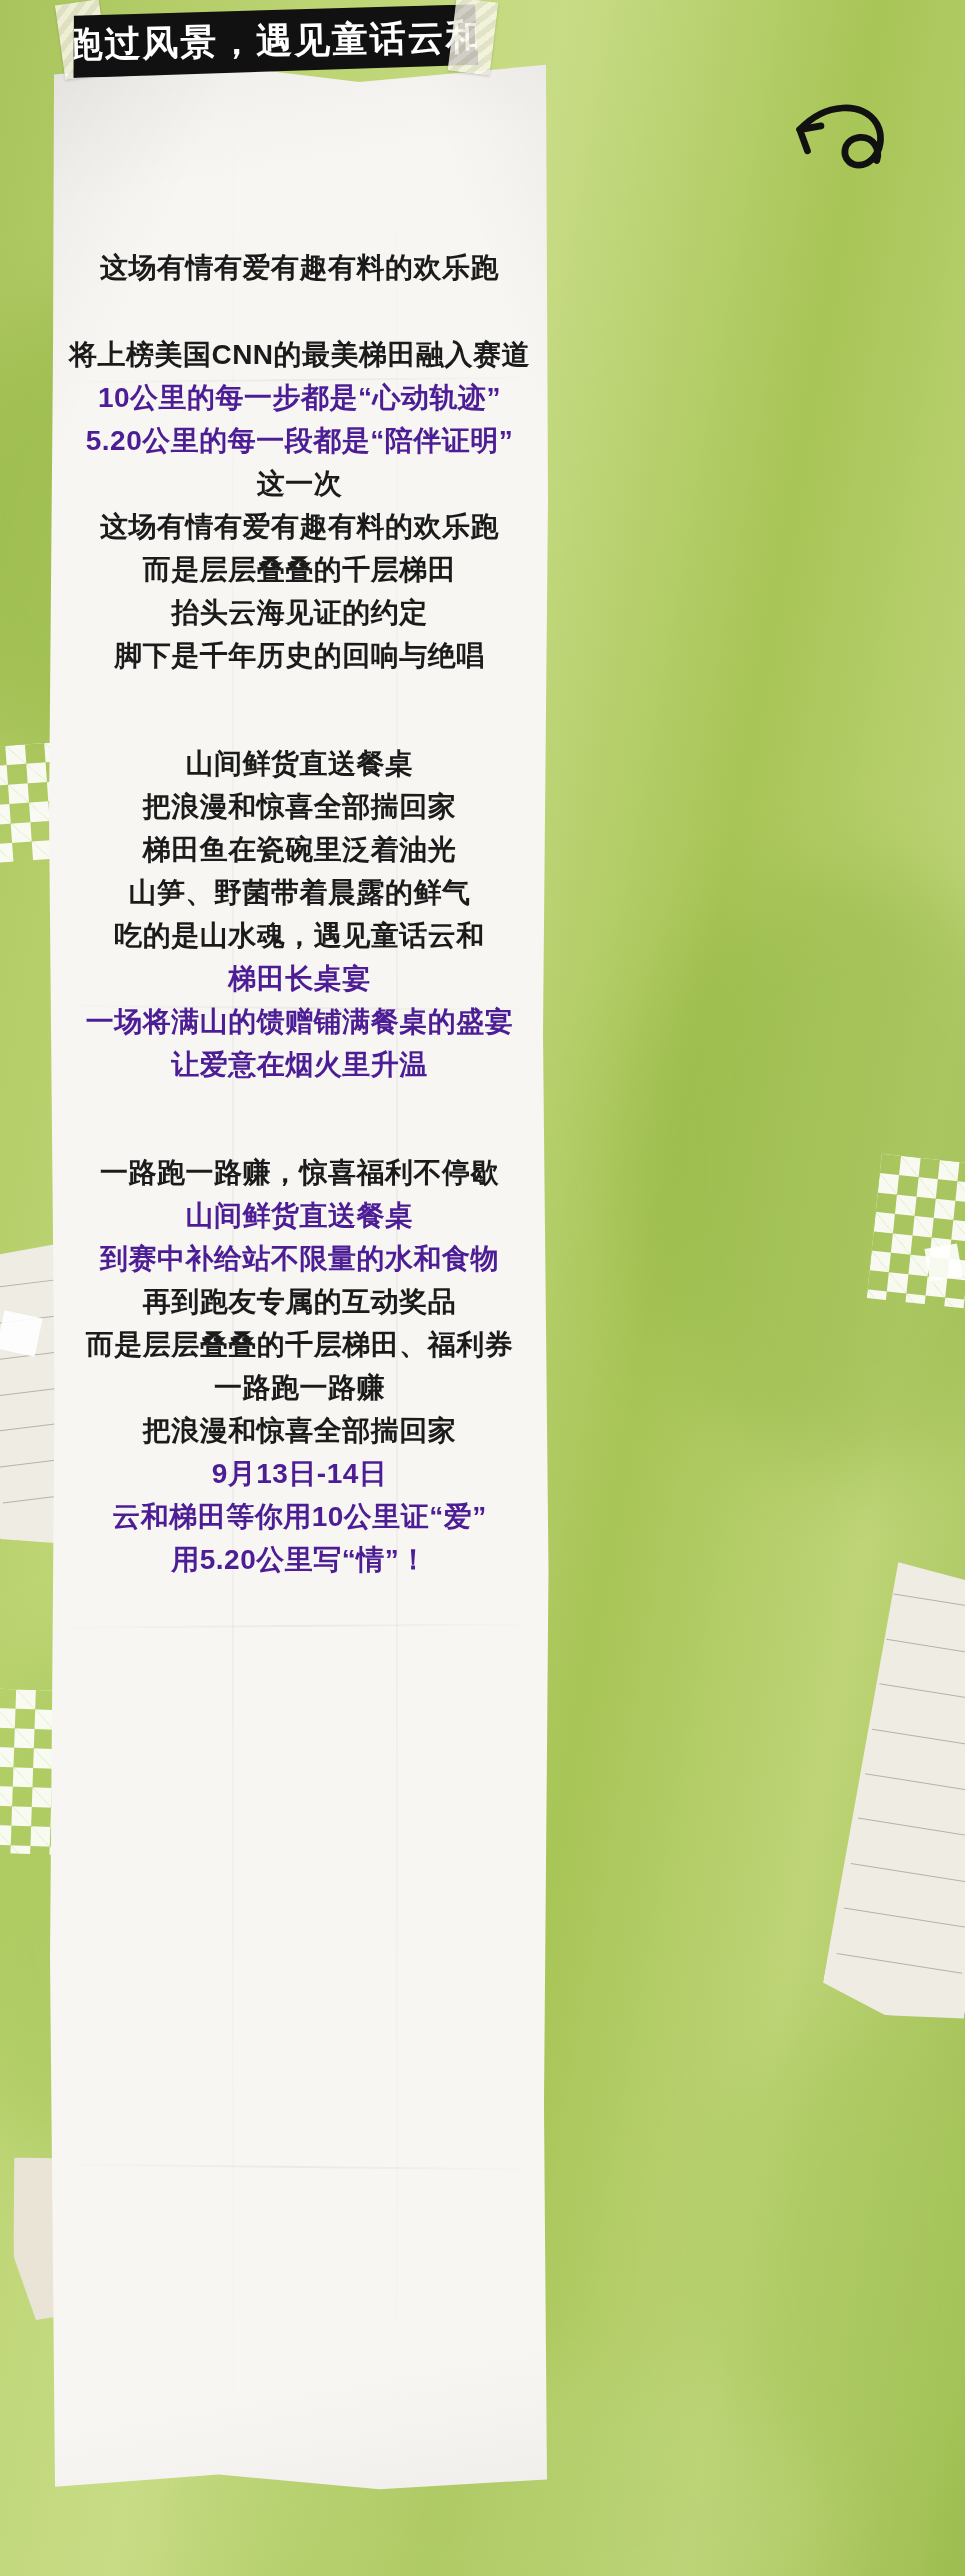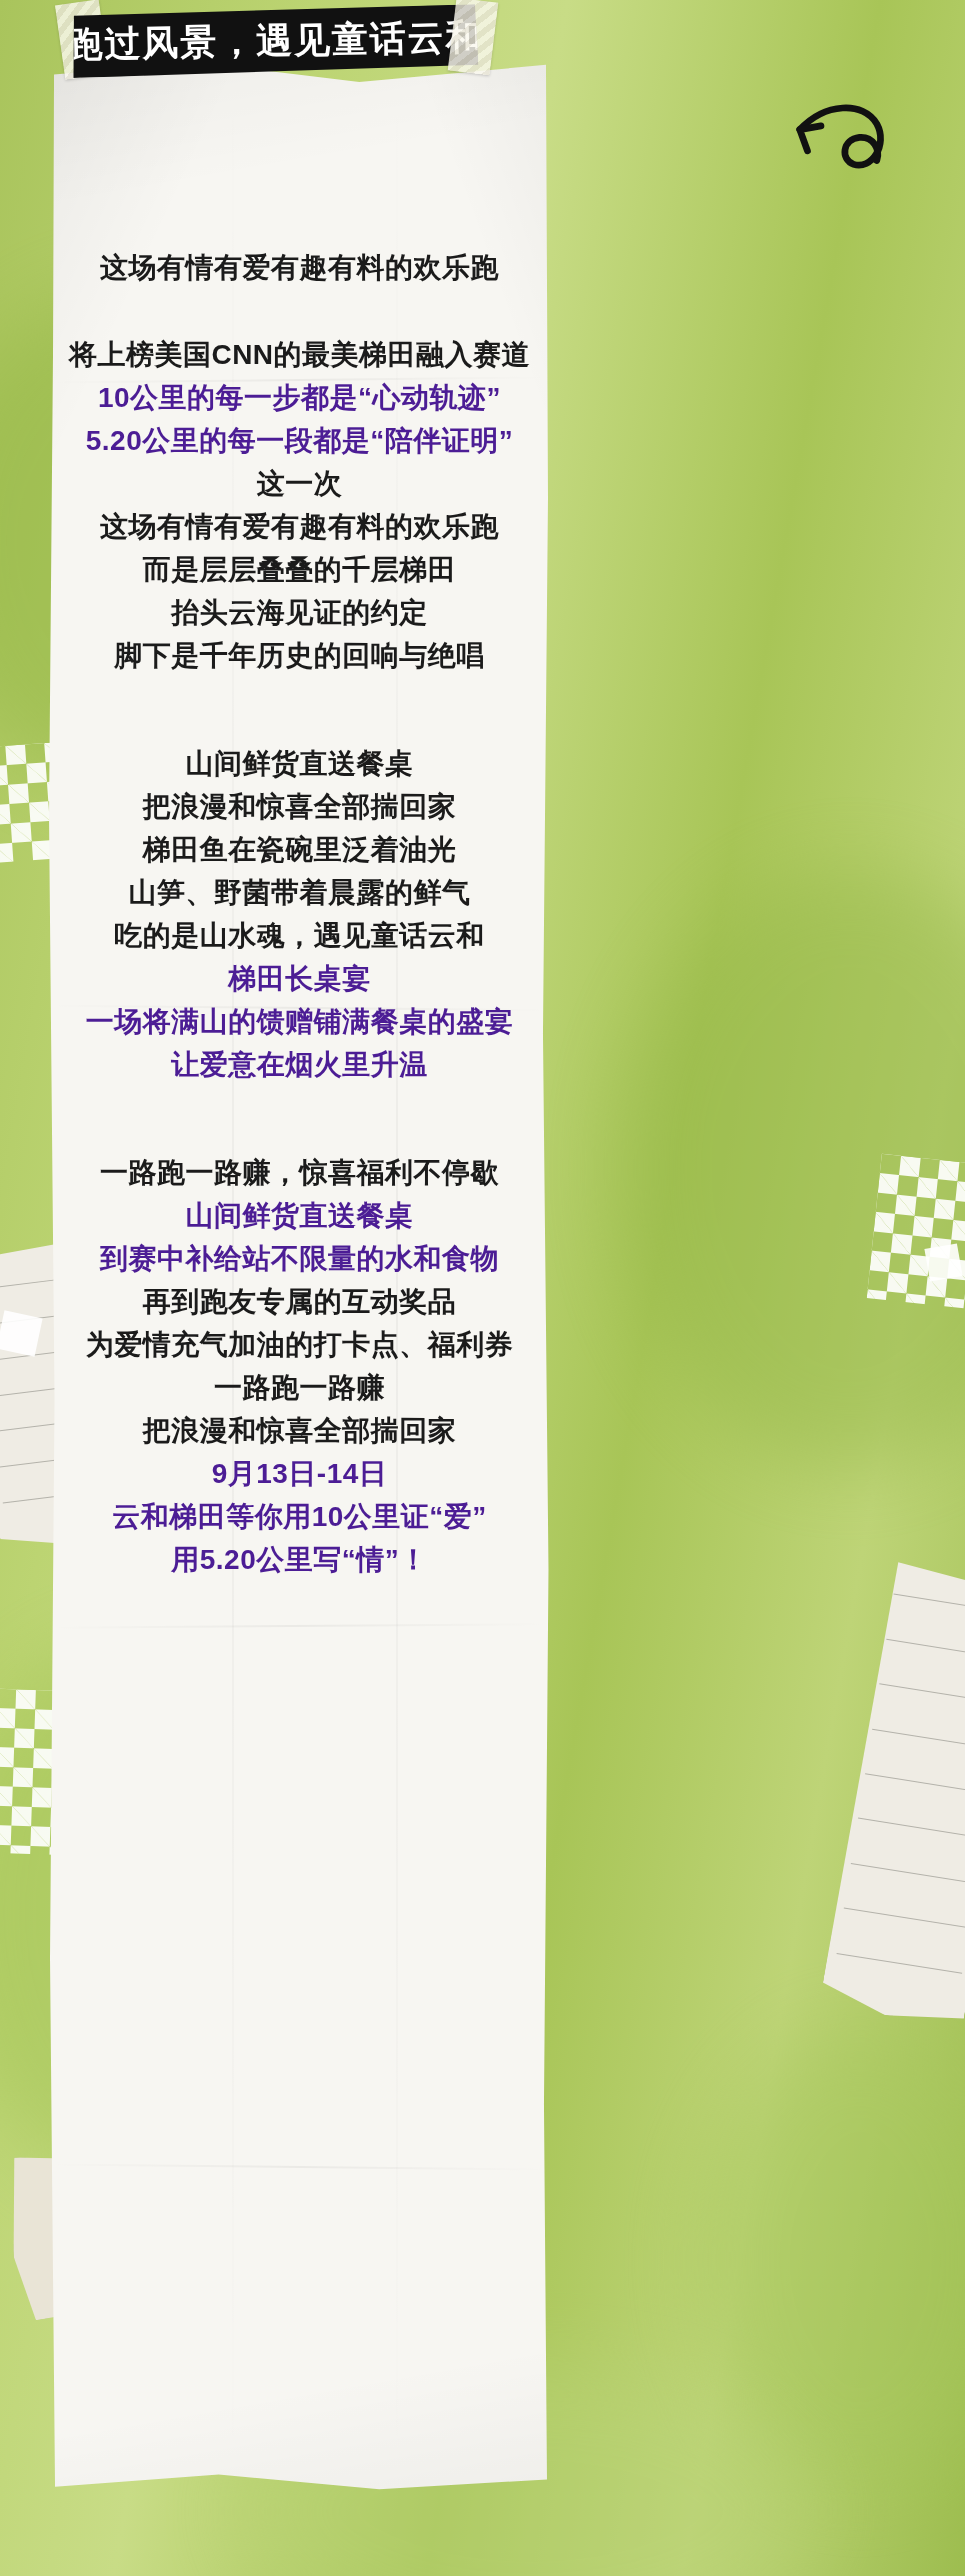--- a/index.html
+++ b/index.html
@@ -311,21 +311,21 @@
   </div>
 
   <div class="gap"></div>
   <div class="gap-sm"></div>
 
   <div>
     <div class="line">一路跑一路赚，惊喜福利不停歇</div>
     <div class="line red">山间鲜货直送餐桌</div>
     <div class="line red">到赛中补给站不限量的水和食物</div>
     <div class="line">再到跑友专属的互动奖品</div>
-    <div class="line">为爱情充气加油的打卡点、福利券</div>
+    <div class="line">而是层层叠叠的千层梯田、福利券</div>
     <div class="line">一路跑一路赚</div>
     <div class="line">把浪漫和惊喜全部揣回家</div>
     <div class="line red">9月13日-14日</div>
     <div class="line red">云和梯田等你用10公里证“爱”</div>
     <div class="line red">用5.20公里写“情”！</div>
   </div>
 
 </div>
 
 

